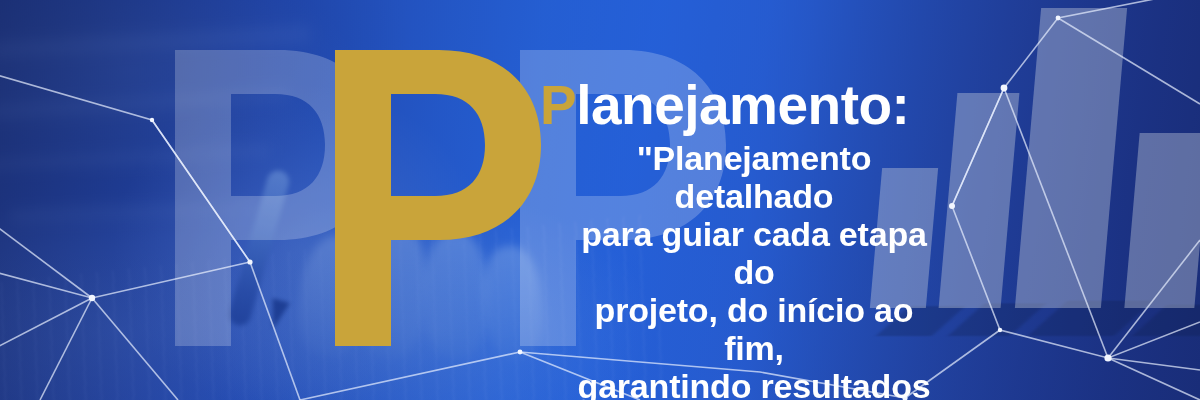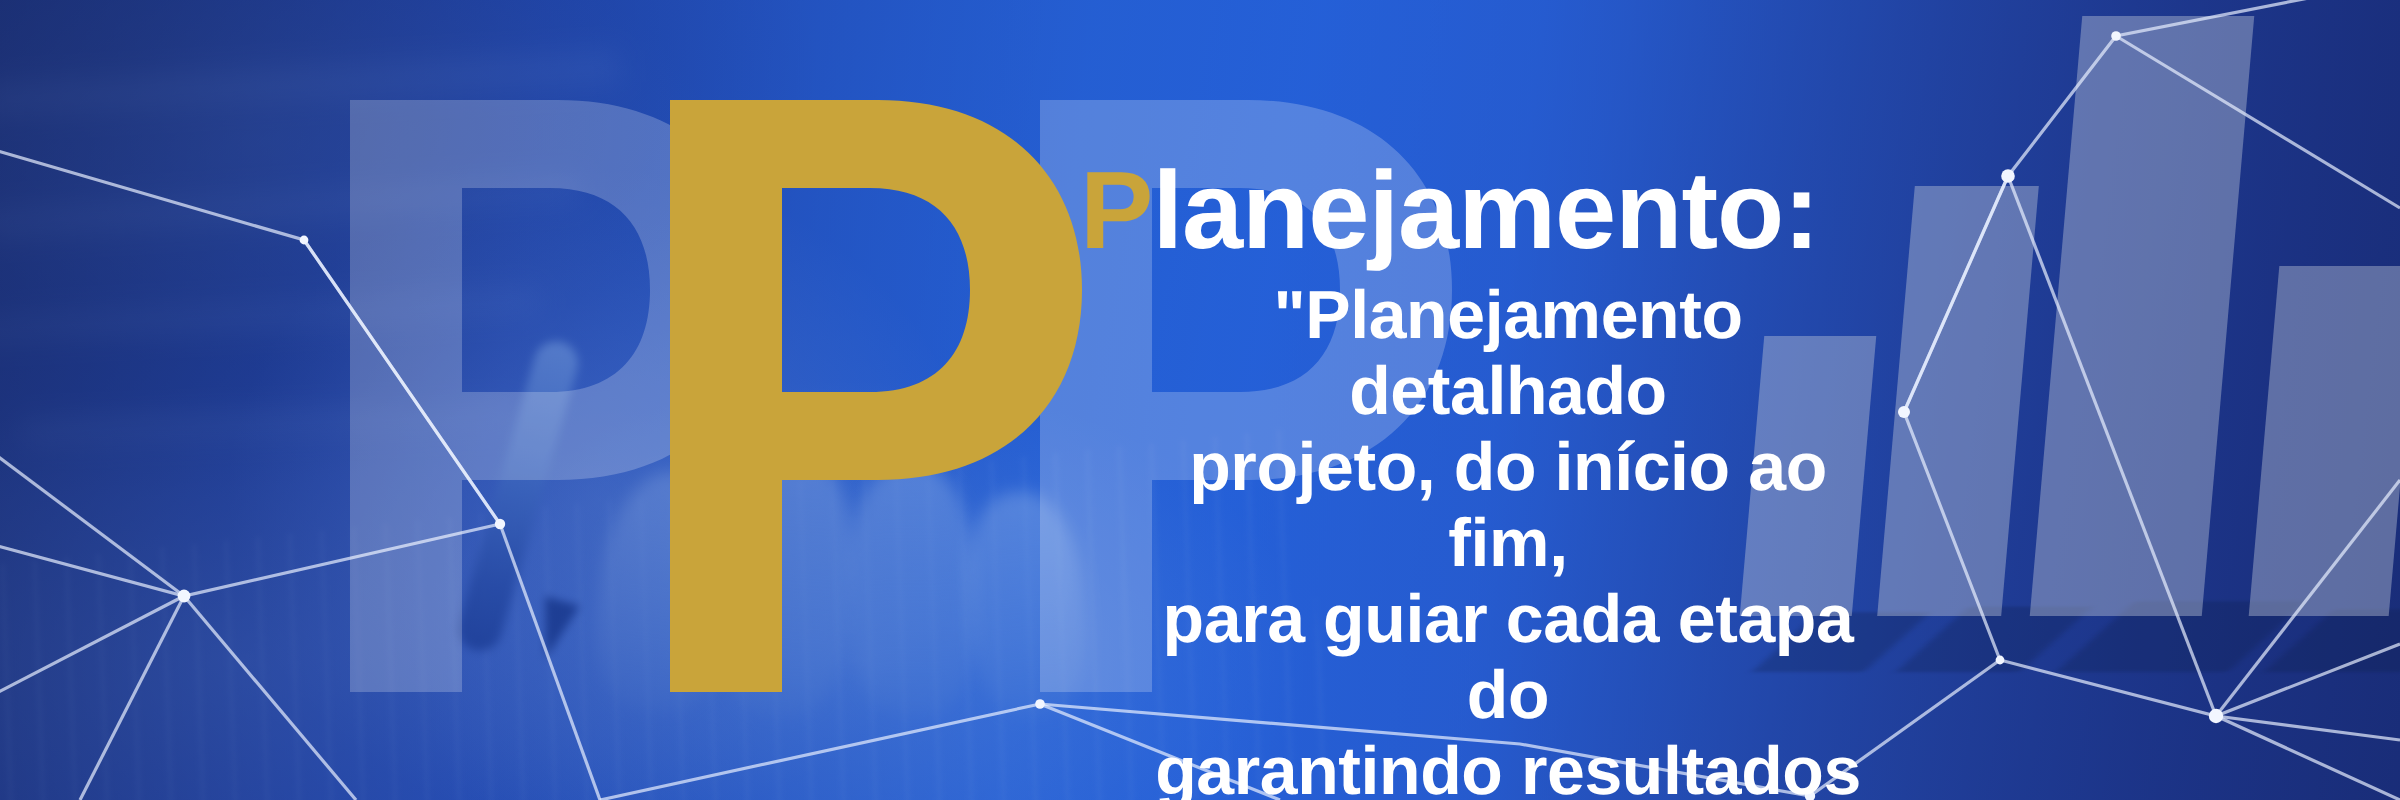--- a/index.html
+++ b/index.html
@@ -278,20 +278,20 @@
       <g transform="translate(335,50)">
         <use href="#glyphP" fill="#c9a43a"></use>
       </g>
     </svg>
   </div>
 
   <div class="copy">
     <h1 class="headline"><span class="gold">P</span><span>lanejamento:</span></h1>
     <p class="quote">
       <span>"Planejamento detalhado</span>
+      <span>para guiar cada etapa do</span>
       <span>projeto, do início ao fim,</span>
-      <span>para guiar cada etapa do</span>
       <span>garantindo resultados</span>
 
     </p>
   </div>
 
 </div>
 
 </body></html>

